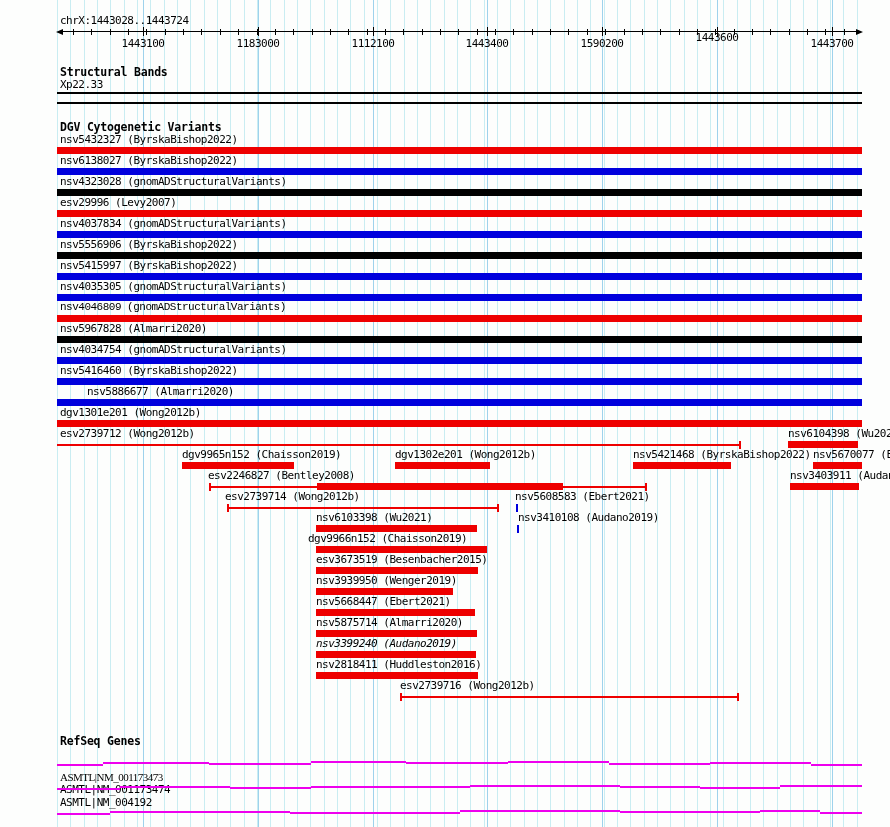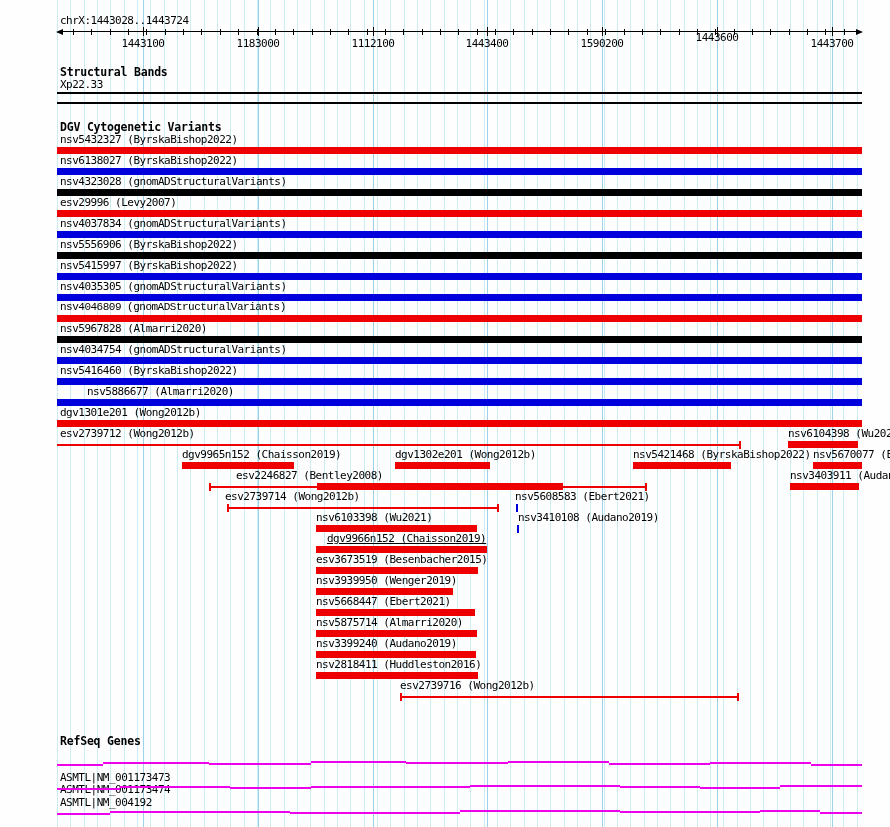--- a/index.html
+++ b/index.html
@@ -149,49 +149,49 @@
       <div class="vtick" style="left: 739px; top: 441px; background: rgb(238, 0, 0);"></div>
       <div class="vbar" style="left: 788px; top: 441px; width: 70px; background: rgb(238, 0, 0);"></div>
       <div class="lbl" style="left: 182px; top: 449px;">dgv9965n152 (Chaisson2019)</div>
       <div class="lbl" style="left: 395px; top: 449px;">dgv1302e201 (Wong2012b)</div>
       <div class="lbl" style="left: 633px; top: 449px;">nsv5421468 (ByrskaBishop2022)</div>
       <div class="lbl" style="left: 813px; top: 449px;">nsv5670077 (E</div>
       <div class="vbar" style="left: 182px; top: 462px; width: 112px; background: rgb(238, 0, 0);"></div>
       <div class="vbar" style="left: 395px; top: 462px; width: 95px; background: rgb(238, 0, 0);"></div>
       <div class="vbar" style="left: 633px; top: 462px; width: 98px; background: rgb(238, 0, 0);"></div>
       <div class="vbar" style="left: 813px; top: 462px; width: 49px; background: rgb(238, 0, 0);"></div>
-      <div class="lbl" style="left: 208px; top: 470px; margin-left: 28px;">esv2246827 (Bentley2008)</div>
+      <div class="lbl" style="left: 208px; top: 470px;">esv2246827 (Bentley2008)</div>
       <div class="lbl" style="left: 790px; top: 470px;">nsv3403911 (Audan</div>
       <div class="vtick" style="left: 209px; top: 483px; background: rgb(238, 0, 0);"></div>
       <div class="vline" style="left: 209px; top: 486px; width: 108px; background: rgb(238, 0, 0);"></div>
       <div class="vbar" style="left: 317px; top: 483px; width: 246px; background: rgb(238, 0, 0);"></div>
       <div class="vline" style="left: 563px; top: 486px; width: 82px; background: rgb(238, 0, 0);"></div>
       <div class="vtick" style="left: 645px; top: 483px; background: rgb(238, 0, 0);"></div>
       <div class="vbar" style="left: 790px; top: 483px; width: 69px; background: rgb(238, 0, 0);"></div>
       <div class="lbl" style="left: 225px; top: 491px;">esv2739714 (Wong2012b)</div>
       <div class="lbl" style="left: 515px; top: 491px;">nsv5608583 (Ebert2021)</div>
       <div class="vtick" style="left: 227px; top: 504px; background: rgb(238, 0, 0);"></div>
       <div class="vline" style="left: 227px; top: 507px; width: 270px; background: rgb(238, 0, 0);"></div>
       <div class="vtick" style="left: 497px; top: 504px; background: rgb(238, 0, 0);"></div>
       <div class="vtick" style="left: 516px; top: 504px; background: rgb(0, 0, 221);"></div>
       <div class="lbl" style="left: 316px; top: 512px;">nsv6103398 (Wu2021)</div>
       <div class="lbl" style="left: 518px; top: 512px;">nsv3410108 (Audano2019)</div>
       <div class="vbar" style="left: 316px; top: 525px; width: 161px; background: rgb(238, 0, 0);"></div>
       <div class="vtick" style="left: 517px; top: 525px; background: rgb(0, 0, 221);"></div>
-      <div class="lbl" style="left: 327px; top: 533px; text-decoration: underline;">dgv9966n152 (Chaisson2019)</div>
+      <div class="lbl" style="left: 308px; top: 533px;">dgv9966n152 (Chaisson2019)</div>
       <div class="vbar" style="left: 316px; top: 546px; width: 171px; background: rgb(238, 0, 0);"></div>
       <div class="lbl" style="left: 316px; top: 554px;">esv3673519 (Besenbacher2015)</div>
       <div class="vbar" style="left: 316px; top: 567px; width: 162px; background: rgb(238, 0, 0);"></div>
       <div class="lbl" style="left: 316px; top: 575px;">nsv3939950 (Wenger2019)</div>
       <div class="vbar" style="left: 316px; top: 588px; width: 137px; background: rgb(238, 0, 0);"></div>
       <div class="lbl" style="left: 316px; top: 596px;">nsv5668447 (Ebert2021)</div>
       <div class="vbar" style="left: 316px; top: 609px; width: 159px; background: rgb(238, 0, 0);"></div>
       <div class="lbl" style="left: 316px; top: 617px;">nsv5875714 (Almarri2020)</div>
       <div class="vbar" style="left: 316px; top: 630px; width: 161px; background: rgb(238, 0, 0);"></div>
-      <div class="lbl" style="left: 316px; top: 638px;">nsv3399240 (Audano2019)</div>
+      <div class="lbl" style="left: 316px; top: 638px; font-style: italic;">nsv3399240 (Audano2019)</div>
       <div class="vbar" style="left: 316px; top: 651px; width: 160px; background: rgb(238, 0, 0);"></div>
       <div class="lbl" style="left: 316px; top: 659px;">nsv2818411 (Huddleston2016)</div>
       <div class="vbar" style="left: 316px; top: 672px; width: 162px; background: rgb(238, 0, 0);"></div>
       <div class="lbl" style="left: 400px; top: 680px;">esv2739716 (Wong2012b)</div>
       <div class="vtick" style="left: 400px; top: 693px; background: rgb(238, 0, 0);"></div>
       <div class="vline" style="left: 400px; top: 696px; width: 337px; background: rgb(238, 0, 0);"></div>
       <div class="vtick" style="left: 737px; top: 693px; background: rgb(238, 0, 0);"></div>
     </div>
 
   <div class="hdr" style="left:60px;top:735px;">RefSeq Genes</div>
@@ -199,21 +199,21 @@
       <div class="lbl" style="left: 60px; top: 784px;">ASMTL|NM_001173474</div>
       <div class="gseg" style="left: 57px; top: 764px; width: 46px; background: rgb(238, 0, 238);"></div>
       <div class="gseg" style="left: 103px; top: 762px; width: 106px; background: rgb(238, 0, 238);"></div>
       <div class="gseg" style="left: 209px; top: 763px; width: 102px; background: rgb(238, 0, 238);"></div>
       <div class="gseg" style="left: 311px; top: 761px; width: 95px; background: rgb(238, 0, 238);"></div>
       <div class="gseg" style="left: 406px; top: 762px; width: 102px; background: rgb(238, 0, 238);"></div>
       <div class="gseg" style="left: 508px; top: 761px; width: 101px; background: rgb(238, 0, 238);"></div>
       <div class="gseg" style="left: 609px; top: 763px; width: 101px; background: rgb(238, 0, 238);"></div>
       <div class="gseg" style="left: 710px; top: 762px; width: 101px; background: rgb(238, 0, 238);"></div>
       <div class="gseg" style="left: 811px; top: 764px; width: 51px; background: rgb(238, 0, 238);"></div>
-      <div class="lbl" style="left: 60px; top: 772px;">ASMTL|NM_001173473</div>
+      <div class="lbl" style="left: 60px; top: 772px; font-family: Liberation Serif, serif;">ASMTL|NM_001173473</div>
       <div class="gseg" style="left: 57px; top: 788px; width: 63px; background: rgb(238, 0, 238);"></div>
       <div class="gseg" style="left: 120px; top: 786px; width: 110px; background: rgb(238, 0, 238);"></div>
       <div class="gseg" style="left: 230px; top: 787px; width: 81px; background: rgb(238, 0, 238);"></div>
       <div class="gseg" style="left: 311px; top: 786px; width: 159px; background: rgb(238, 0, 238);"></div>
       <div class="gseg" style="left: 470px; top: 785px; width: 150px; background: rgb(238, 0, 238);"></div>
       <div class="gseg" style="left: 620px; top: 786px; width: 80px; background: rgb(238, 0, 238);"></div>
       <div class="gseg" style="left: 700px; top: 787px; width: 80px; background: rgb(238, 0, 238);"></div>
       <div class="gseg" style="left: 780px; top: 785px; width: 82px; background: rgb(238, 0, 238);"></div>
       <div class="lbl" style="left: 60px; top: 797px;">ASMTL|NM_004192</div>
       <div class="gseg" style="left: 57px; top: 813px; width: 53px; background: rgb(238, 0, 238);"></div>

